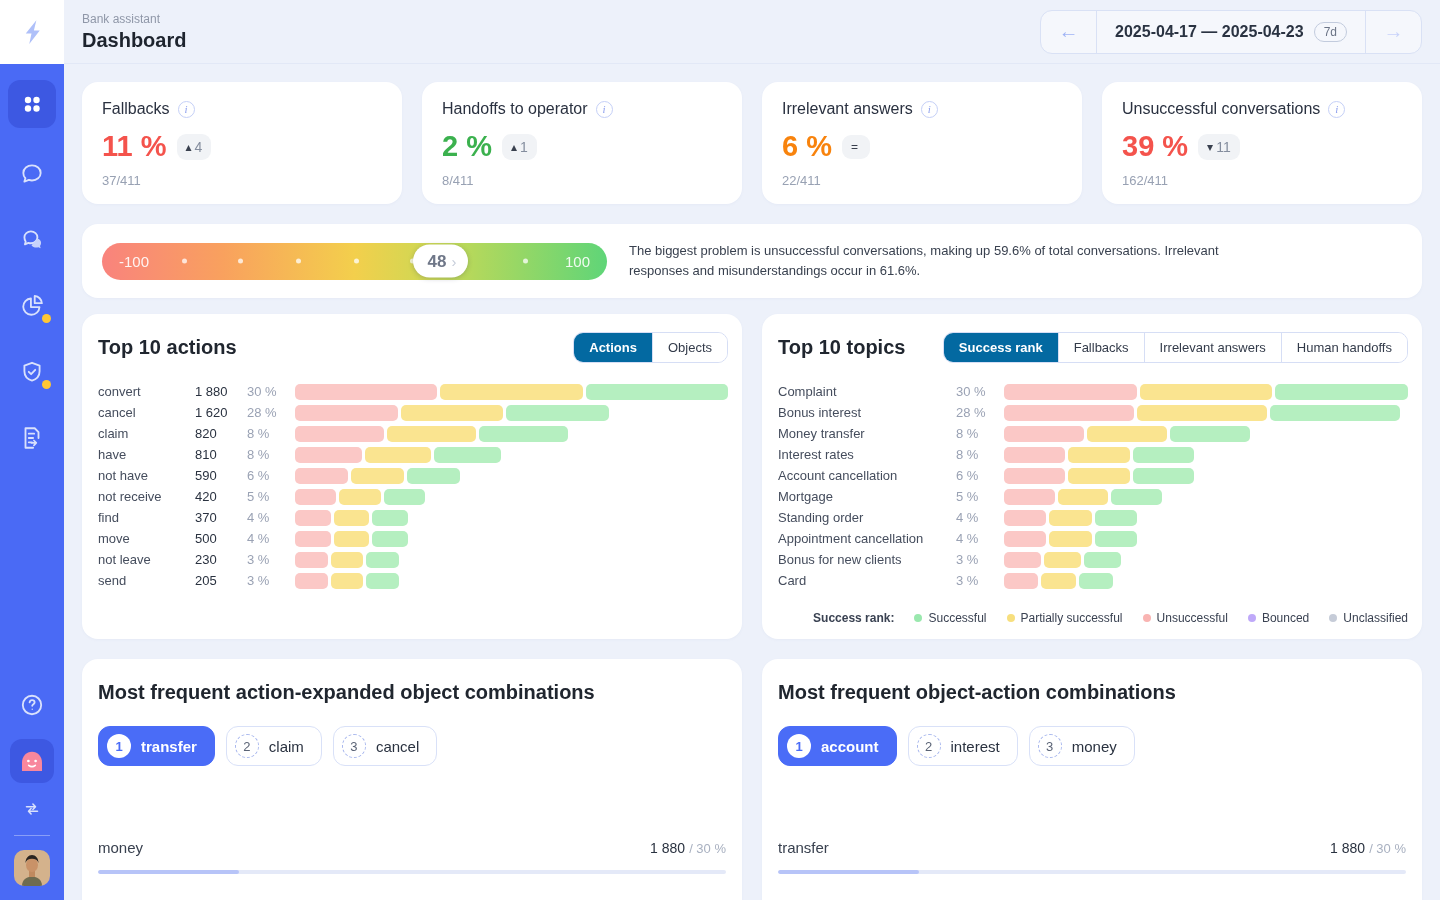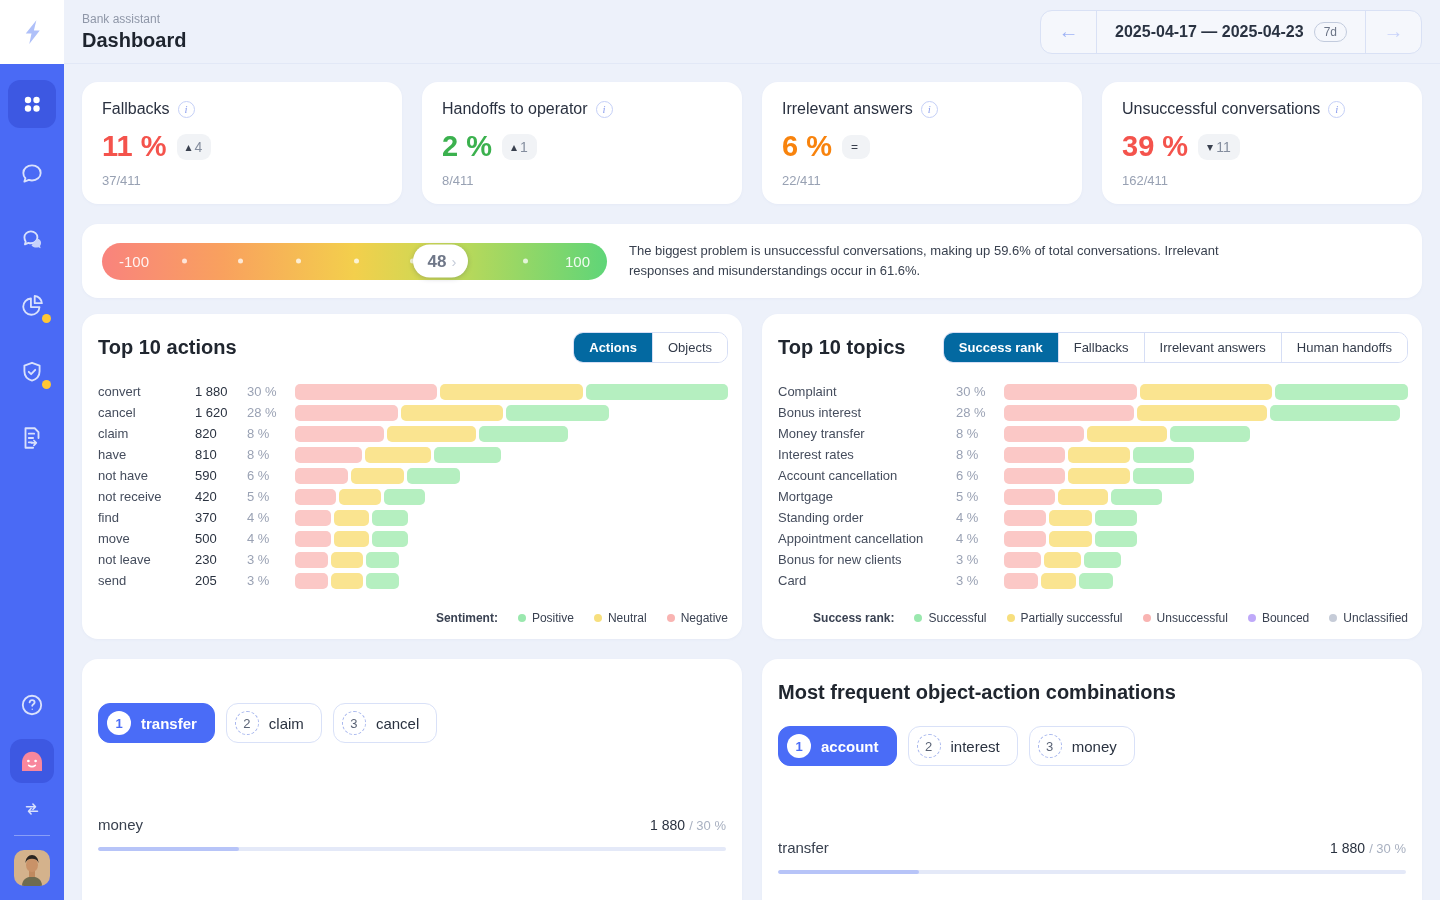--- a/index.html
+++ b/index.html
@@ -424,35 +424,20 @@
               <span class="tpct">3 %</span>
               <span class="tbarwrap">
                 <span class="sbar" style="display: flex; width: 24%;">
                   <i class="seg seg-neg"></i>
                   <i class="seg seg-neu"></i>
                   <i class="seg seg-pos"></i>
                 </span>
               </span>
             </div>
         </div>
-        <div class="legend">
-          <span class="legend-title">Sentiment:</span>
-          <span class="lg-item">
-              <i class="lg-dot" style="background-color: rgb(154, 232, 174);"></i>
-              <span>Positive</span>
-            </span>
-          <span class="lg-item">
-              <i class="lg-dot" style="background-color: rgb(247, 223, 126);"></i>
-              <span>Neutral</span>
-            </span>
-          <span class="lg-item">
-              <i class="lg-dot" style="background-color: rgb(249, 180, 178);"></i>
-              <span>Negative</span>
-            </span>
-        </div>
       </div>
 
       <div class="card panel">
         <div class="p-head">
           <div class="p-title">Top 10 topics</div>
           <div class="seg-ctl">
             <div class="seg-btn active">Success rank</div>
             <div class="seg-btn">Fallbacks</div>
             <div class="seg-btn">Irrelevant answers</div>
             <div class="seg-btn">Human handoffs</div>
@@ -592,20 +577,21 @@
               <i class="lg-dot" style="background-color: rgb(198, 204, 216);"></i>
               <span>Unclassified</span>
             </span>
         </div>
       </div>
     </section>
 
     <section class="combos">
 
       <div class="card combo-panel">
+        <div class="c-title">Most frequent action-expanded object combinations</div>
         <div class="chips">
           <div class="chip active">
               <span class="chip-num">1</span>
               <span class="chip-label">transfer</span>
             </div>
           <div class="chip">
               <span class="chip-num">2</span>
               <span class="chip-label">claim</span>
             </div>
           <div class="chip">

